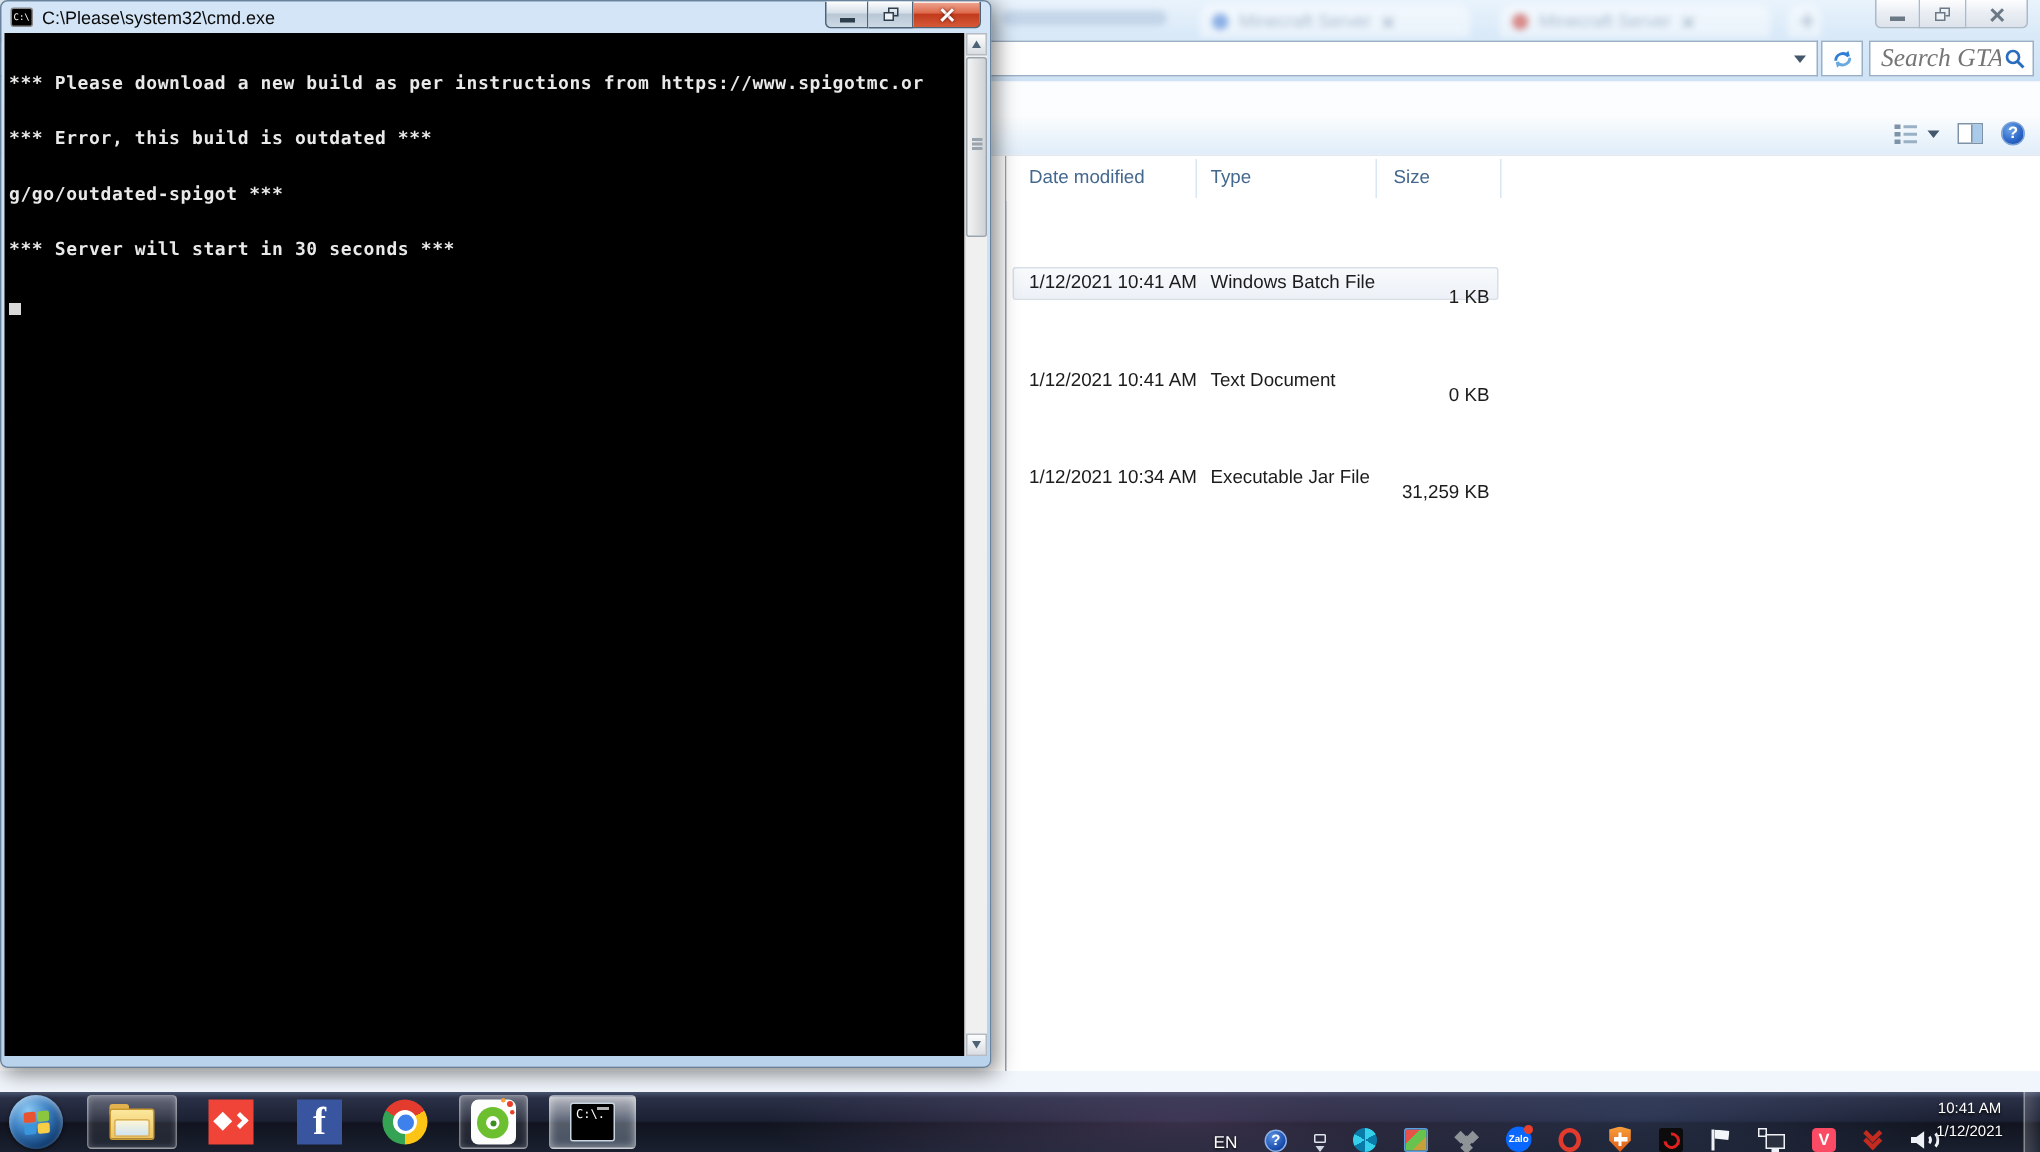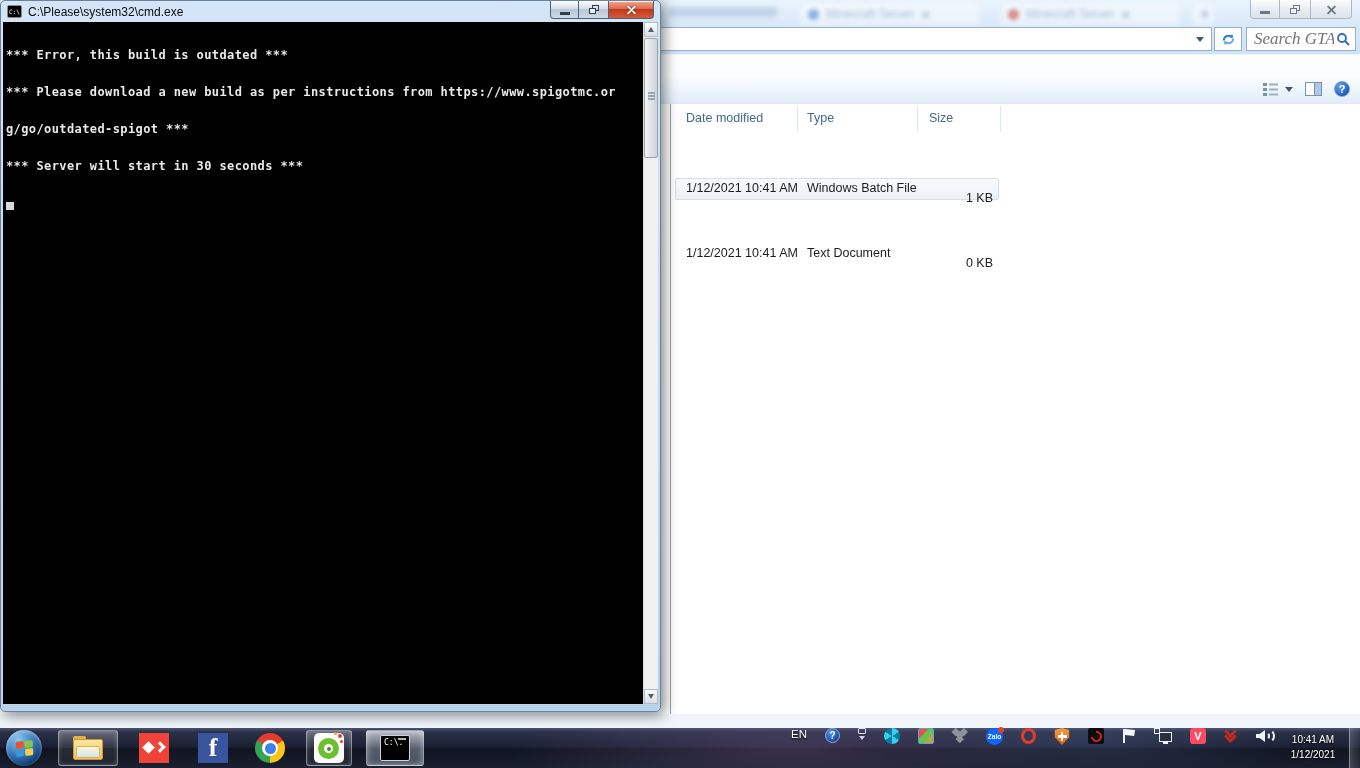--- a/index.html
+++ b/index.html
@@ -166,21 +166,21 @@
   .coccoc-app .eye { position:absolute; left:10px; top:11px; width:9px; height:9px; border-radius:50%; background:#fff; }
   .coccoc-app .eye i { position:absolute; left:2.5px; top:2.5px; width:4px; height:4px; border-radius:50%; background:#3a8f1e; display:block; }
   .coccoc-app .spark { position:absolute; width:4px; height:4px; border-radius:50%; background:#e8402a; }
 
   .cmd-app { width:30px; height:26px; background:#000; border:1px solid #c8d4e0; border-radius:2px;
     color:#fff; font-size:8px; font-family:"DejaVu Sans Mono", monospace; padding:2px 0 0 3px; position:relative; }
   .cmd-app::after { content:""; position:absolute; right:3px; top:2px; width:8px; height:2px;
     background:#fff; box-shadow:-3px 0 0 -1px #fff; opacity:.7; }
 
   
-  .tray { position:absolute; right:86px; top:0; height:40px; display:flex; align-items:flex-start; gap:18px; }
+  .tray { position:absolute; right:68px; top:0; height:40px; display:flex; align-items:flex-end; gap:18px; }
   .tray-txt { color:#fff; font-size:11.5px; text-shadow:0 1px 2px #000; }
   .tray-help { width:15px; height:15px; border-radius:50%; background:radial-gradient(circle at 35% 30%,#5a90e0,#1c4fb0 65%,#0c2f78);
     border:1px solid #8ab0e8; color:#fff; font-size:10px; font-weight:bold; display:flex; align-items:center; justify-content:center; }
   .tray-expander { display:flex; flex-direction:column; align-items:center; gap:2px; }
   .tray-expander .winico { width:8px; height:6px; border:1.3px solid #dfe5ee; border-radius:1px; }
   .tri-dn-w { width:0; height:0; border-left:3.5px solid transparent; border-right:3.5px solid transparent; border-top:4.5px solid #cfd6e2; }
   .fan-ic { width:16px; height:16px; border-radius:50%;
     background:conic-gradient(#35d0ec 0 60deg,#0a7aa8 60deg 120deg,#35d0ec 120deg 180deg,#0a7aa8 180deg 240deg,#35d0ec 240deg 300deg,#0a7aa8 300deg); }
   .game-ic { width:16px; height:16px; border-radius:2px; border:1.5px solid #5a9fe0;
     background:linear-gradient(135deg,#e8524a 0 35%,#68c24e 35% 65%,#c8a03a 65%); }
@@ -338,20 +338,25 @@
       <div class="frow hover">
         <span class="c-date">1/12/2021 10:41 AM</span>
         <span class="c-type">Windows Batch File</span>
         <span class="c-size">1 KB</span>
       </div>
       <div class="frow">
         <span class="c-date">1/12/2021 10:41 AM</span>
         <span class="c-type">Text Document</span>
         <span class="c-size">0 KB</span>
       </div>
+      <div class="frow">
+        <span class="c-date">1/12/2021 10:34 AM</span>
+        <span class="c-type">Executable Jar File</span>
+        <span class="c-size">31,259 KB</span>
+      </div>
     </div>
 
     <div class="exp-footer"></div>
   </div>
 
   <div class="cmd">
     <div class="cmd-titlebar">
       <span class="cmd-ico">C:\.</span>
       <span>C:\Please\system32\cmd.exe</span>
     </div>
@@ -367,22 +372,22 @@
         </div>
       <div class="cap-btn cls">
           <span class="g-x white">
             <i></i>
             <i></i>
           </span>
         </div>
     </div>
     <div class="console">
       <div class="console-text">
+        <div>*** Please download a new build as per instructions from https://www.spigotmc.or</div>
         <div>*** Error, this build is outdated ***</div>
-        <div>*** Please download a new build as per instructions from https://www.spigotmc.or</div>
         <div>g/go/outdated-spigot ***</div>
         <div>*** Server will start in 30 seconds ***</div>
         <div class="cursor-block"></div>
       </div>
       <div class="cmd-scroll">
         <div class="scr-btn up">
             <span class="tri-up-s"></span>
           </div>
         <div class="scr-thumb">
             <span class="scr-grip"></span>

